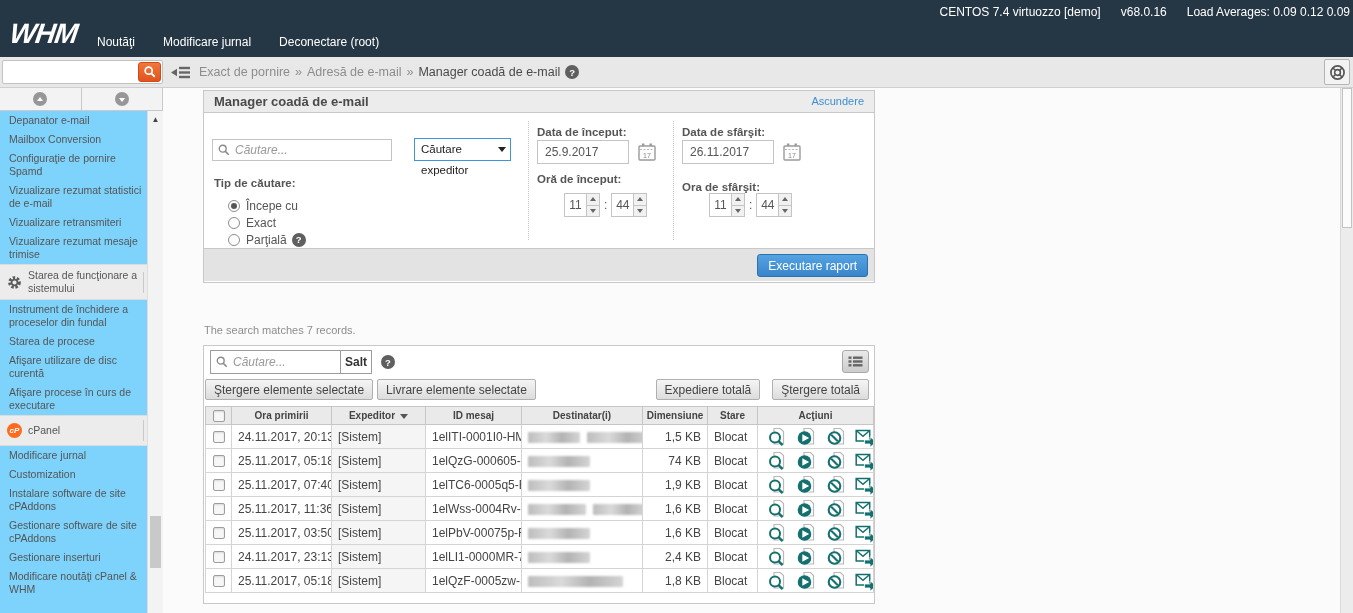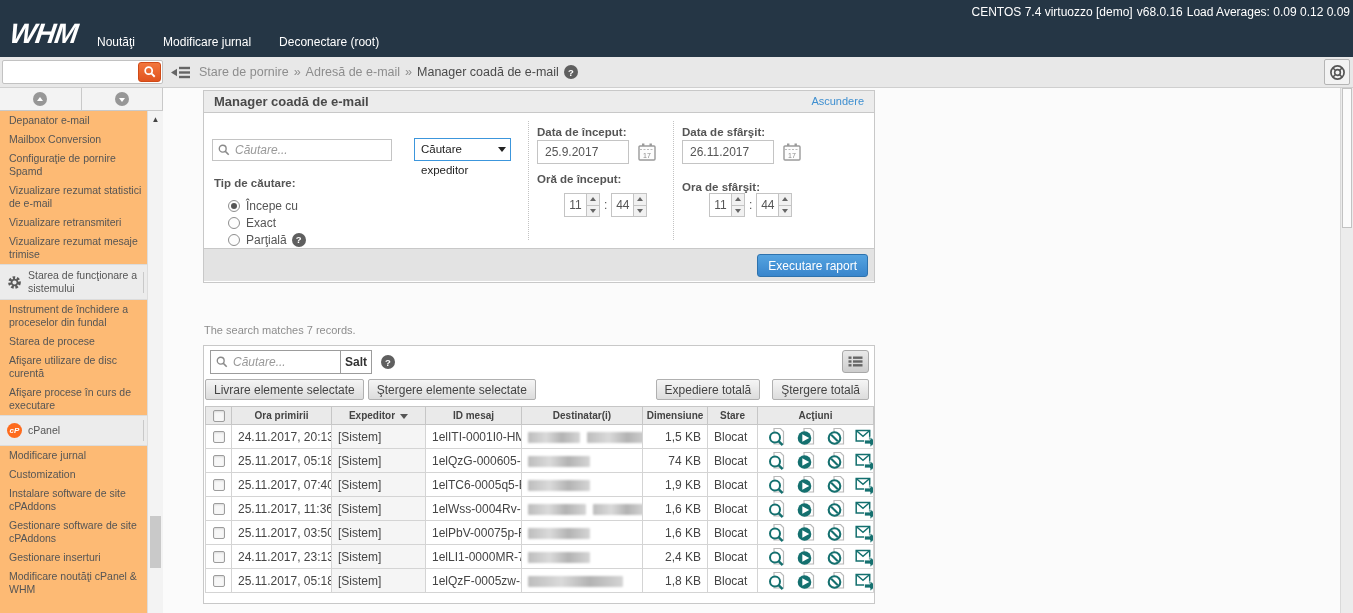--- a/index.html
+++ b/index.html
@@ -6,39 +6,39 @@
   html,body { margin:0; padding:0; }
   body { font-family:"Liberation Sans", sans-serif; }
   #screen { position:relative; width:1353px; height:613px; background:#fbfbfb; overflow:hidden; }
 
   
   .topbar { position:absolute; left:0; top:0; width:100%; height:57px; background:#253645; }
   .logo { position:absolute; left:10px; top:18px; color:#fff; font-style:italic; font-weight:bold;
           font-size:28px; letter-spacing:-1px; transform:skewX(-8deg); }
   .topnav { position:absolute; left:97px; top:35px; display:flex; gap:28px; }
   .topnav .navlink { color:#fff; font-size:12px; cursor:pointer; }
-  .sysinfo { position:absolute; right:3px; top:5px; color:#fff; font-size:12px; display:flex; gap:4px; white-space:nowrap; }
+  .sysinfo { position:absolute; right:3px; top:5px; color:#fff; font-size:12px; display:flex; gap:20px; white-space:nowrap; }
 
   
   .headerbar { position:absolute; left:0; top:57px; width:100%; height:31px; background:#e8e8e8; border-bottom:1px solid #cfcfcf; }
   .quick-search { position:absolute; left:2px; top:3px; width:161px; height:24px; background:#fff; border:1px solid #c2c2c2; border-radius:2px; display:flex; align-items:center; }
   .quick-search input { flex:1; border:0; outline:0; min-width:0; height:18px; font-size:12px; padding:0 4px; background:transparent; }
   .quick-btn { width:23px; height:20px; margin-right:1px; border:1px solid #cf4a17; border-radius:3px;
                background:linear-gradient(#f2763c,#e1541f); display:flex; align-items:center; justify-content:center; cursor:pointer; padding:0; }
   .collapse-icon { position:absolute; left:171px; top:8px; cursor:pointer; }
   .breadcrumb { position:absolute; left:199px; top:8px; font-size:12.5px; color:#8d8d8d; display:flex; align-items:center; gap:5px; }
   .breadcrumb .crumb { cursor:pointer; }
   .breadcrumb .crumb-current { color:#4a4a4a; }
   .q-icon { width:14px; height:14px; border-radius:50%; background:#5f5f5f; color:#fff; font-size:9.5px; font-weight:bold;
             display:inline-flex; align-items:center; justify-content:center; flex:0 0 auto; }
   .support-btn { position:absolute; right:3px; top:2px; width:26px; height:26px; background:#f3f3f3; border:1px solid #b5b5b5; border-radius:2px;
                  display:flex; align-items:center; justify-content:center; cursor:pointer; padding:0; }
 
   
-  .sidebar { position:absolute; left:0; top:88px; width:163px; bottom:0; background:#fdba74; }
+  .sidebar { position:absolute; left:0; top:88px; width:163px; bottom:0; background:#7dd3fc; }
   .sb-nav { display:flex; height:23px; background:#f3f3f3; border-bottom:1px solid #c9c9c9; }
   .sb-navbtn { flex:1; display:flex; align-items:center; justify-content:center; border-right:1px solid #c9c9c9; cursor:pointer; background:#f3f3f3; border-top:0; border-left:0; border-bottom:0; }
   .circle { width:14px; height:14px; border-radius:50%; background:#979797; position:relative; }
   .circle.up::after { content:""; position:absolute; left:4px; top:5px; border-left:3px solid transparent; border-right:3px solid transparent; border-bottom:4px solid #fff; }
   .circle.down::after { content:""; position:absolute; left:4px; top:6px; border-left:3px solid transparent; border-right:3px solid transparent; border-top:4px solid #fff; }
   .sb-list { position:absolute; left:0; top:23px; right:0; bottom:0; overflow:hidden; }
   .sb-item { padding:3px 17px 3px 9px; font-size:10.5px; line-height:13px; color:#555; cursor:pointer; }
   .sb-section { display:flex; align-items:center; background:#ececec; border-top:1px solid #dcdcdc; border-bottom:1px solid #dcdcdc;
                 padding:4px 2px 4px 7px; font-size:10.5px; line-height:13px; color:#555; cursor:pointer; }
   .sb-ico { margin-right:6px; flex:0 0 auto; display:inline-flex; }
@@ -166,21 +166,21 @@
     </div>
     <span class="collapse-icon" style="line-height:0;">
       <svg width="20" height="15" viewBox="0 0 20 15">
           <polygon points="0,7.5 6,3.8 6,11.2" fill="#666"></polygon>
           <line x1="8" y1="3" x2="19" y2="3" stroke="#666" stroke-width="2.4"></line>
           <line x1="8" y1="7.5" x2="19" y2="7.5" stroke="#666" stroke-width="2.4"></line>
           <line x1="8" y1="12" x2="19" y2="12" stroke="#666" stroke-width="2.4"></line>
         </svg>
     </span>
     <div class="breadcrumb">
-      <span class="crumb">Stare de pornire</span>
+      <span class="crumb">Exact de pornire</span>
       <span>»</span>
       <span class="crumb">Adresă de e-mail</span>
       <span>»</span>
       <span class="crumb crumb-current">Manager coadă de e-mail</span>
       <span class="q-icon">?</span>
     </div>
     <button class="support-btn">
       <span style="line-height:0;">
         <svg width="17" height="17" viewBox="0 0 16 16">
             <circle cx="8" cy="8" r="6.2" fill="none" stroke="#555" stroke-width="1.6"></circle>
@@ -376,22 +376,22 @@
               <rect x="5" y="1.5" width="9.5" height="2.4" fill="#666"></rect>
               <rect x="0.5" y="5.3" width="3" height="2.4" fill="#666"></rect>
               <rect x="5" y="5.3" width="9.5" height="2.4" fill="#666"></rect>
               <rect x="0.5" y="9.1" width="3" height="2.4" fill="#666"></rect>
               <rect x="5" y="9.1" width="9.5" height="2.4" fill="#666"></rect>
             </svg>
         </span>
       </div>
       <div class="tb2">
         <div class="tb2-left">
+          <button class="gbtn">Ştergere elemente selectate</button>
           <button class="gbtn">Livrare elemente selectate</button>
-          <button class="gbtn">Ştergere elemente selectate</button>
         </div>
         <div class="tb2-right">
           <button class="gbtn">Expediere totală</button>
           <button class="gbtn">Ştergere totală</button>
         </div>
       </div>
       <table class="queue">
         <colgroup>
           <col style="width:26px">
             <col style="width:100px">

